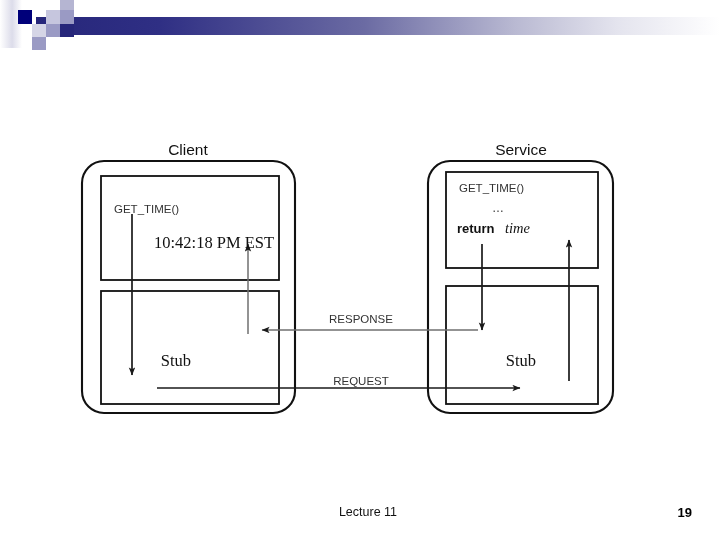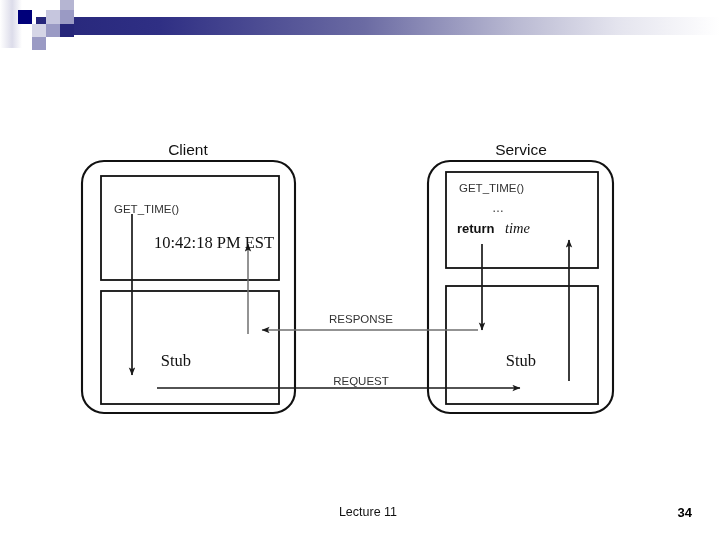--- a/index.html
+++ b/index.html
@@ -117,16 +117,16 @@
       <text x="521" y="366" text-anchor="middle" font-family="Liberation Serif, serif" font-size="16.5" fill="#111111">Stub</text>
 
       <text x="361" y="323" text-anchor="middle" font-family="Liberation Sans, sans-serif" font-size="11.5" fill="#333333">RESPONSE</text>
 
       <text x="361" y="385" text-anchor="middle" font-family="Liberation Sans, sans-serif" font-size="11.5" fill="#333333">REQUEST</text>
     </svg>
   </div>
 
   <div class="footer">
     <div class="footer-center">Lecture 11</div>
-    <div class="footer-page">34</div>
+    <div class="footer-page">19</div>
   </div>
 
 </div>
 
 </body></html>

